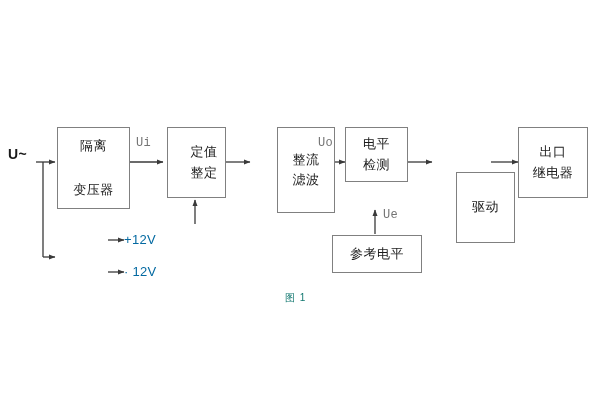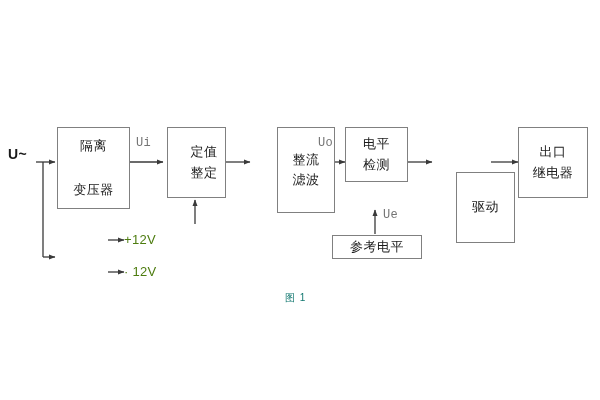--- a/index.html
+++ b/index.html
@@ -44,21 +44,21 @@
   .sig {
     position: absolute;
     color: #737373;
     font-size: 12px;
     white-space: nowrap;
     letter-spacing: 0.3px;
     font-family: Liberation Mono, monospace;
   }
   .rail {
     position: absolute;
-    color: #4d7c0f;
+    color: #0369a1;
     font-size: 13px;
     white-space: nowrap;
     letter-spacing: 0.3px;
   }
   .caption {
     position: absolute;
     color: #0f766e;
     font-size: 10px;
     letter-spacing: 1px;
     white-space: nowrap;
@@ -141,19 +141,19 @@
   </div>
 
 
   <div class="rail" style="left:124px; top:232px;">+12V</div>
 
   <div class="rail" style="left:124px; top:264px;">· 12V</div>
 
 
   <div class="sig" style="left:383px; top:208px;text-align:right;">Ue</div>
 
-  <div class="block" style="left:332px; top:235px; width:90px; height:24px;">
+  <div class="block" style="left:332px; top:235px; width:90px; height:38px;">
     <span class="ln">参考电平</span>
   </div>
 
   <div class="caption" style="left:285px; top:291px;">图 1</div>
 
 </div>
 
 </body></html>

